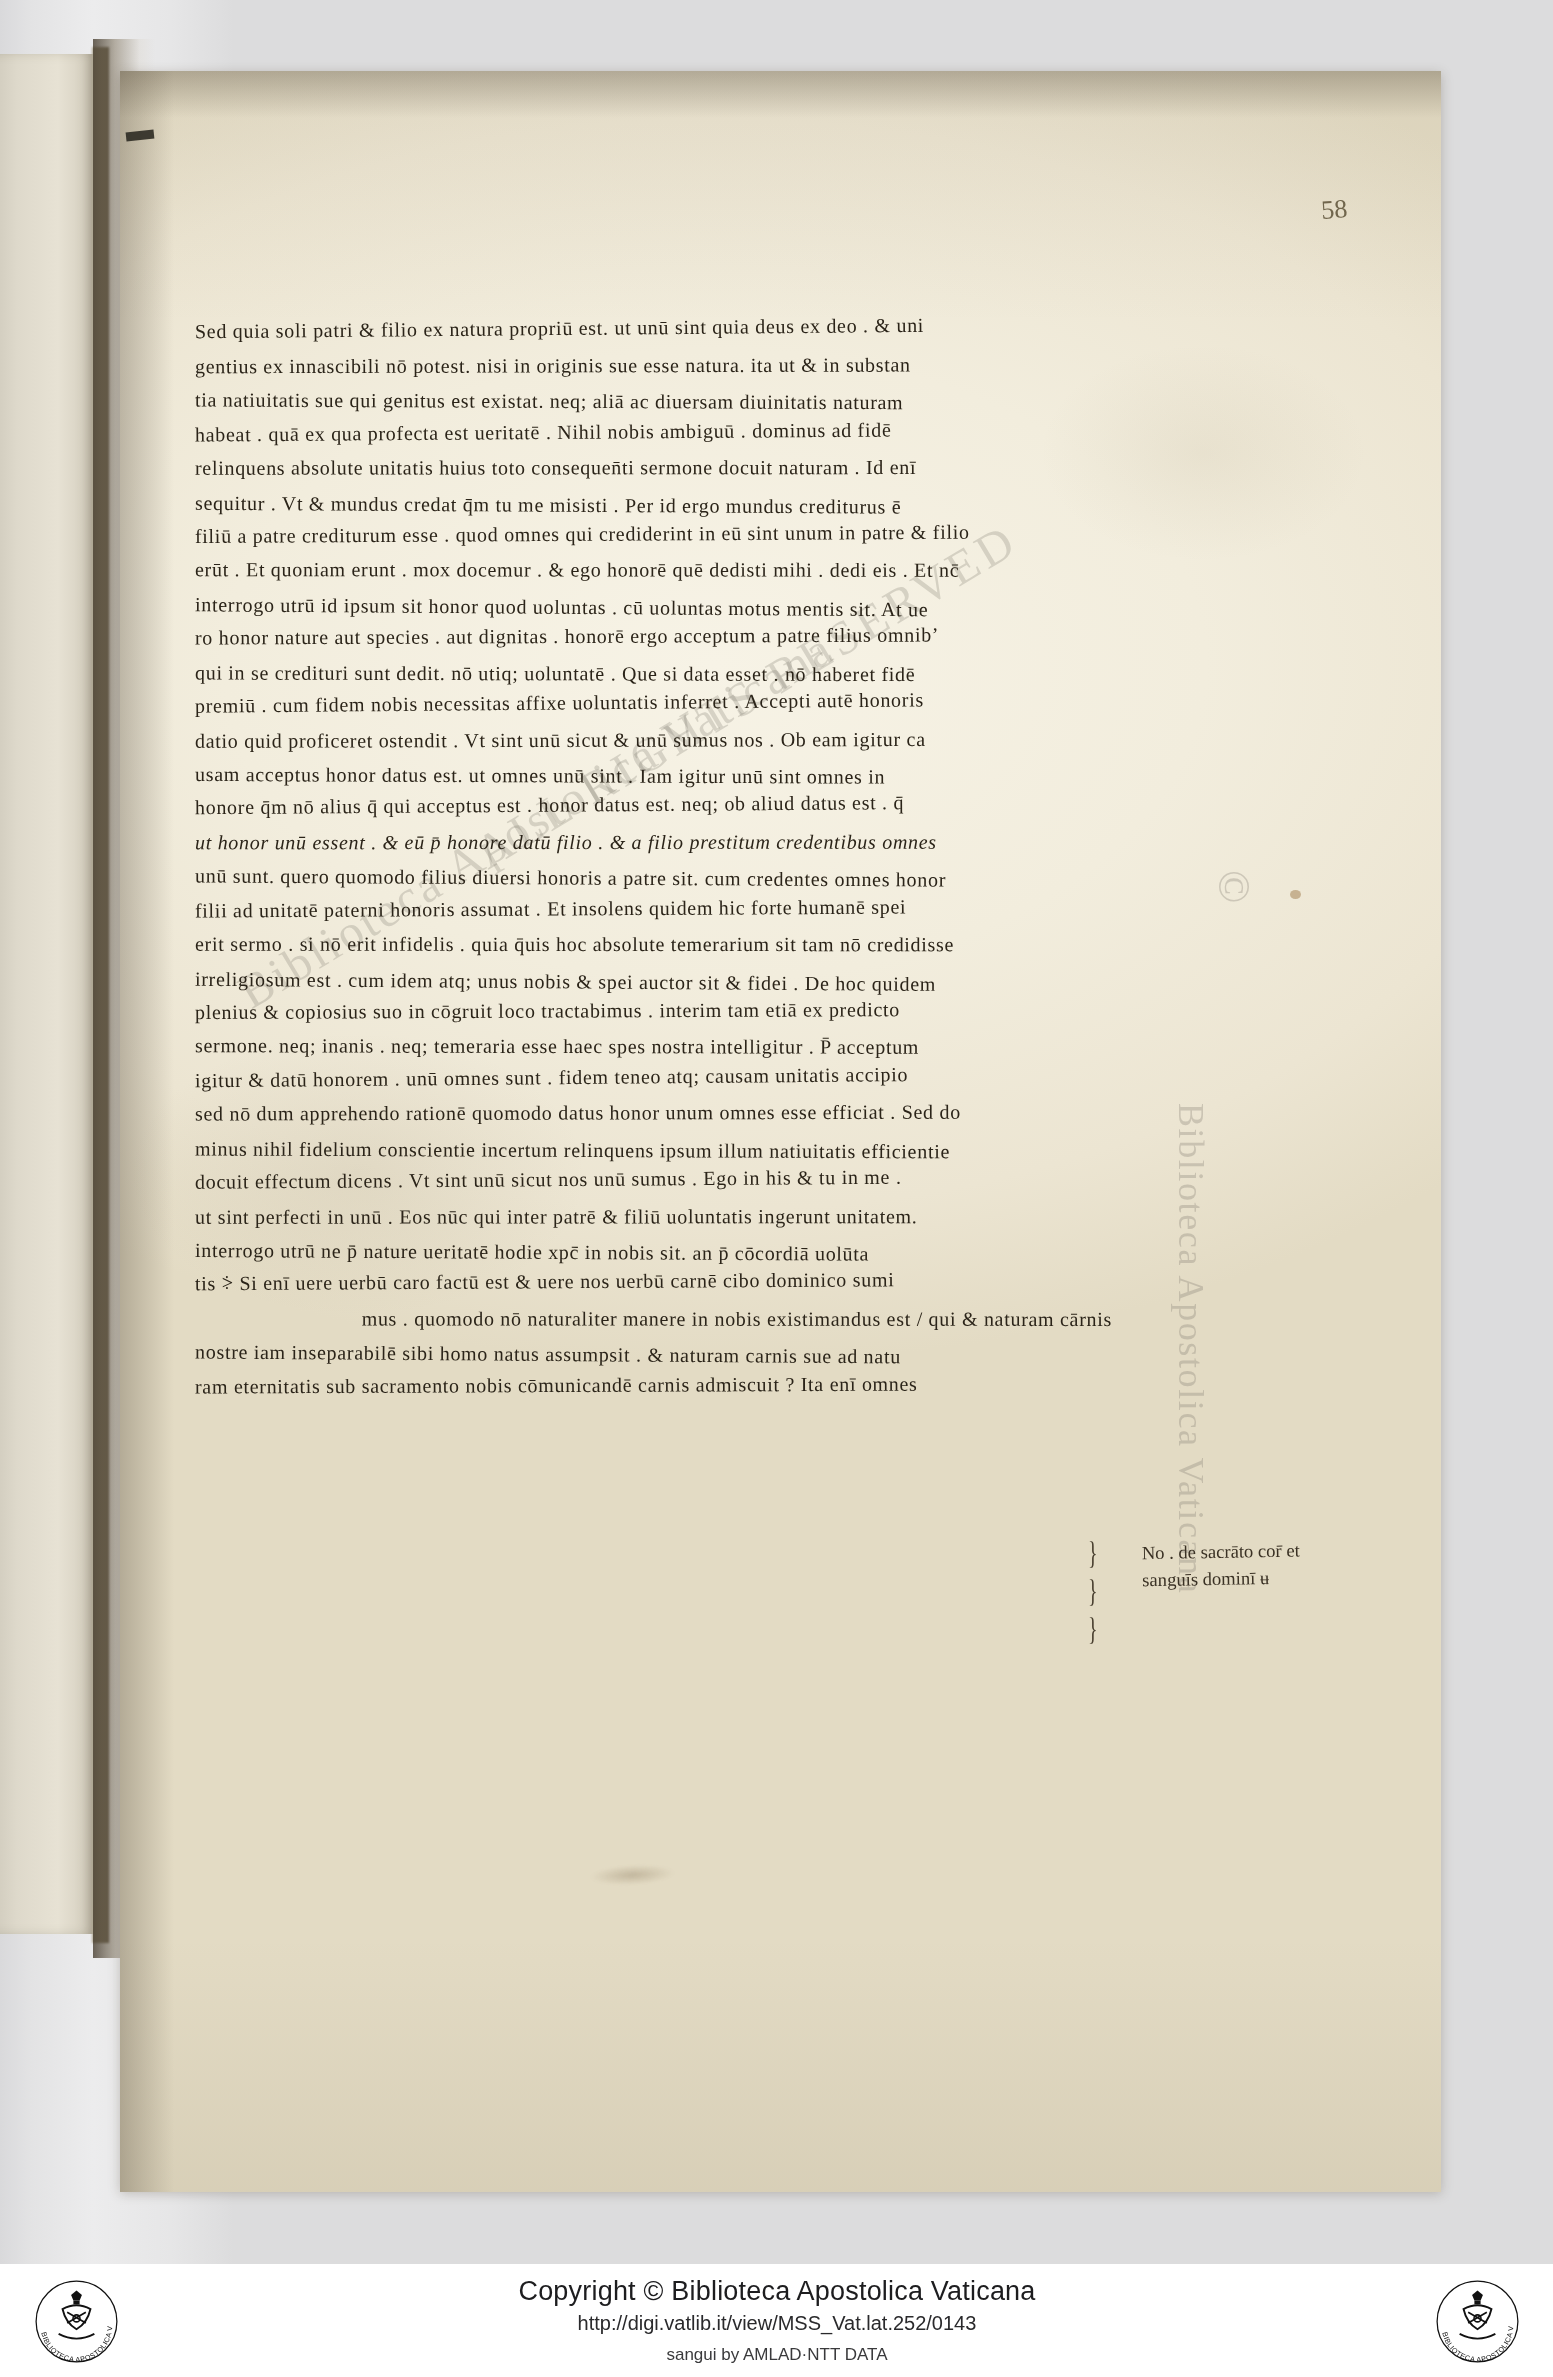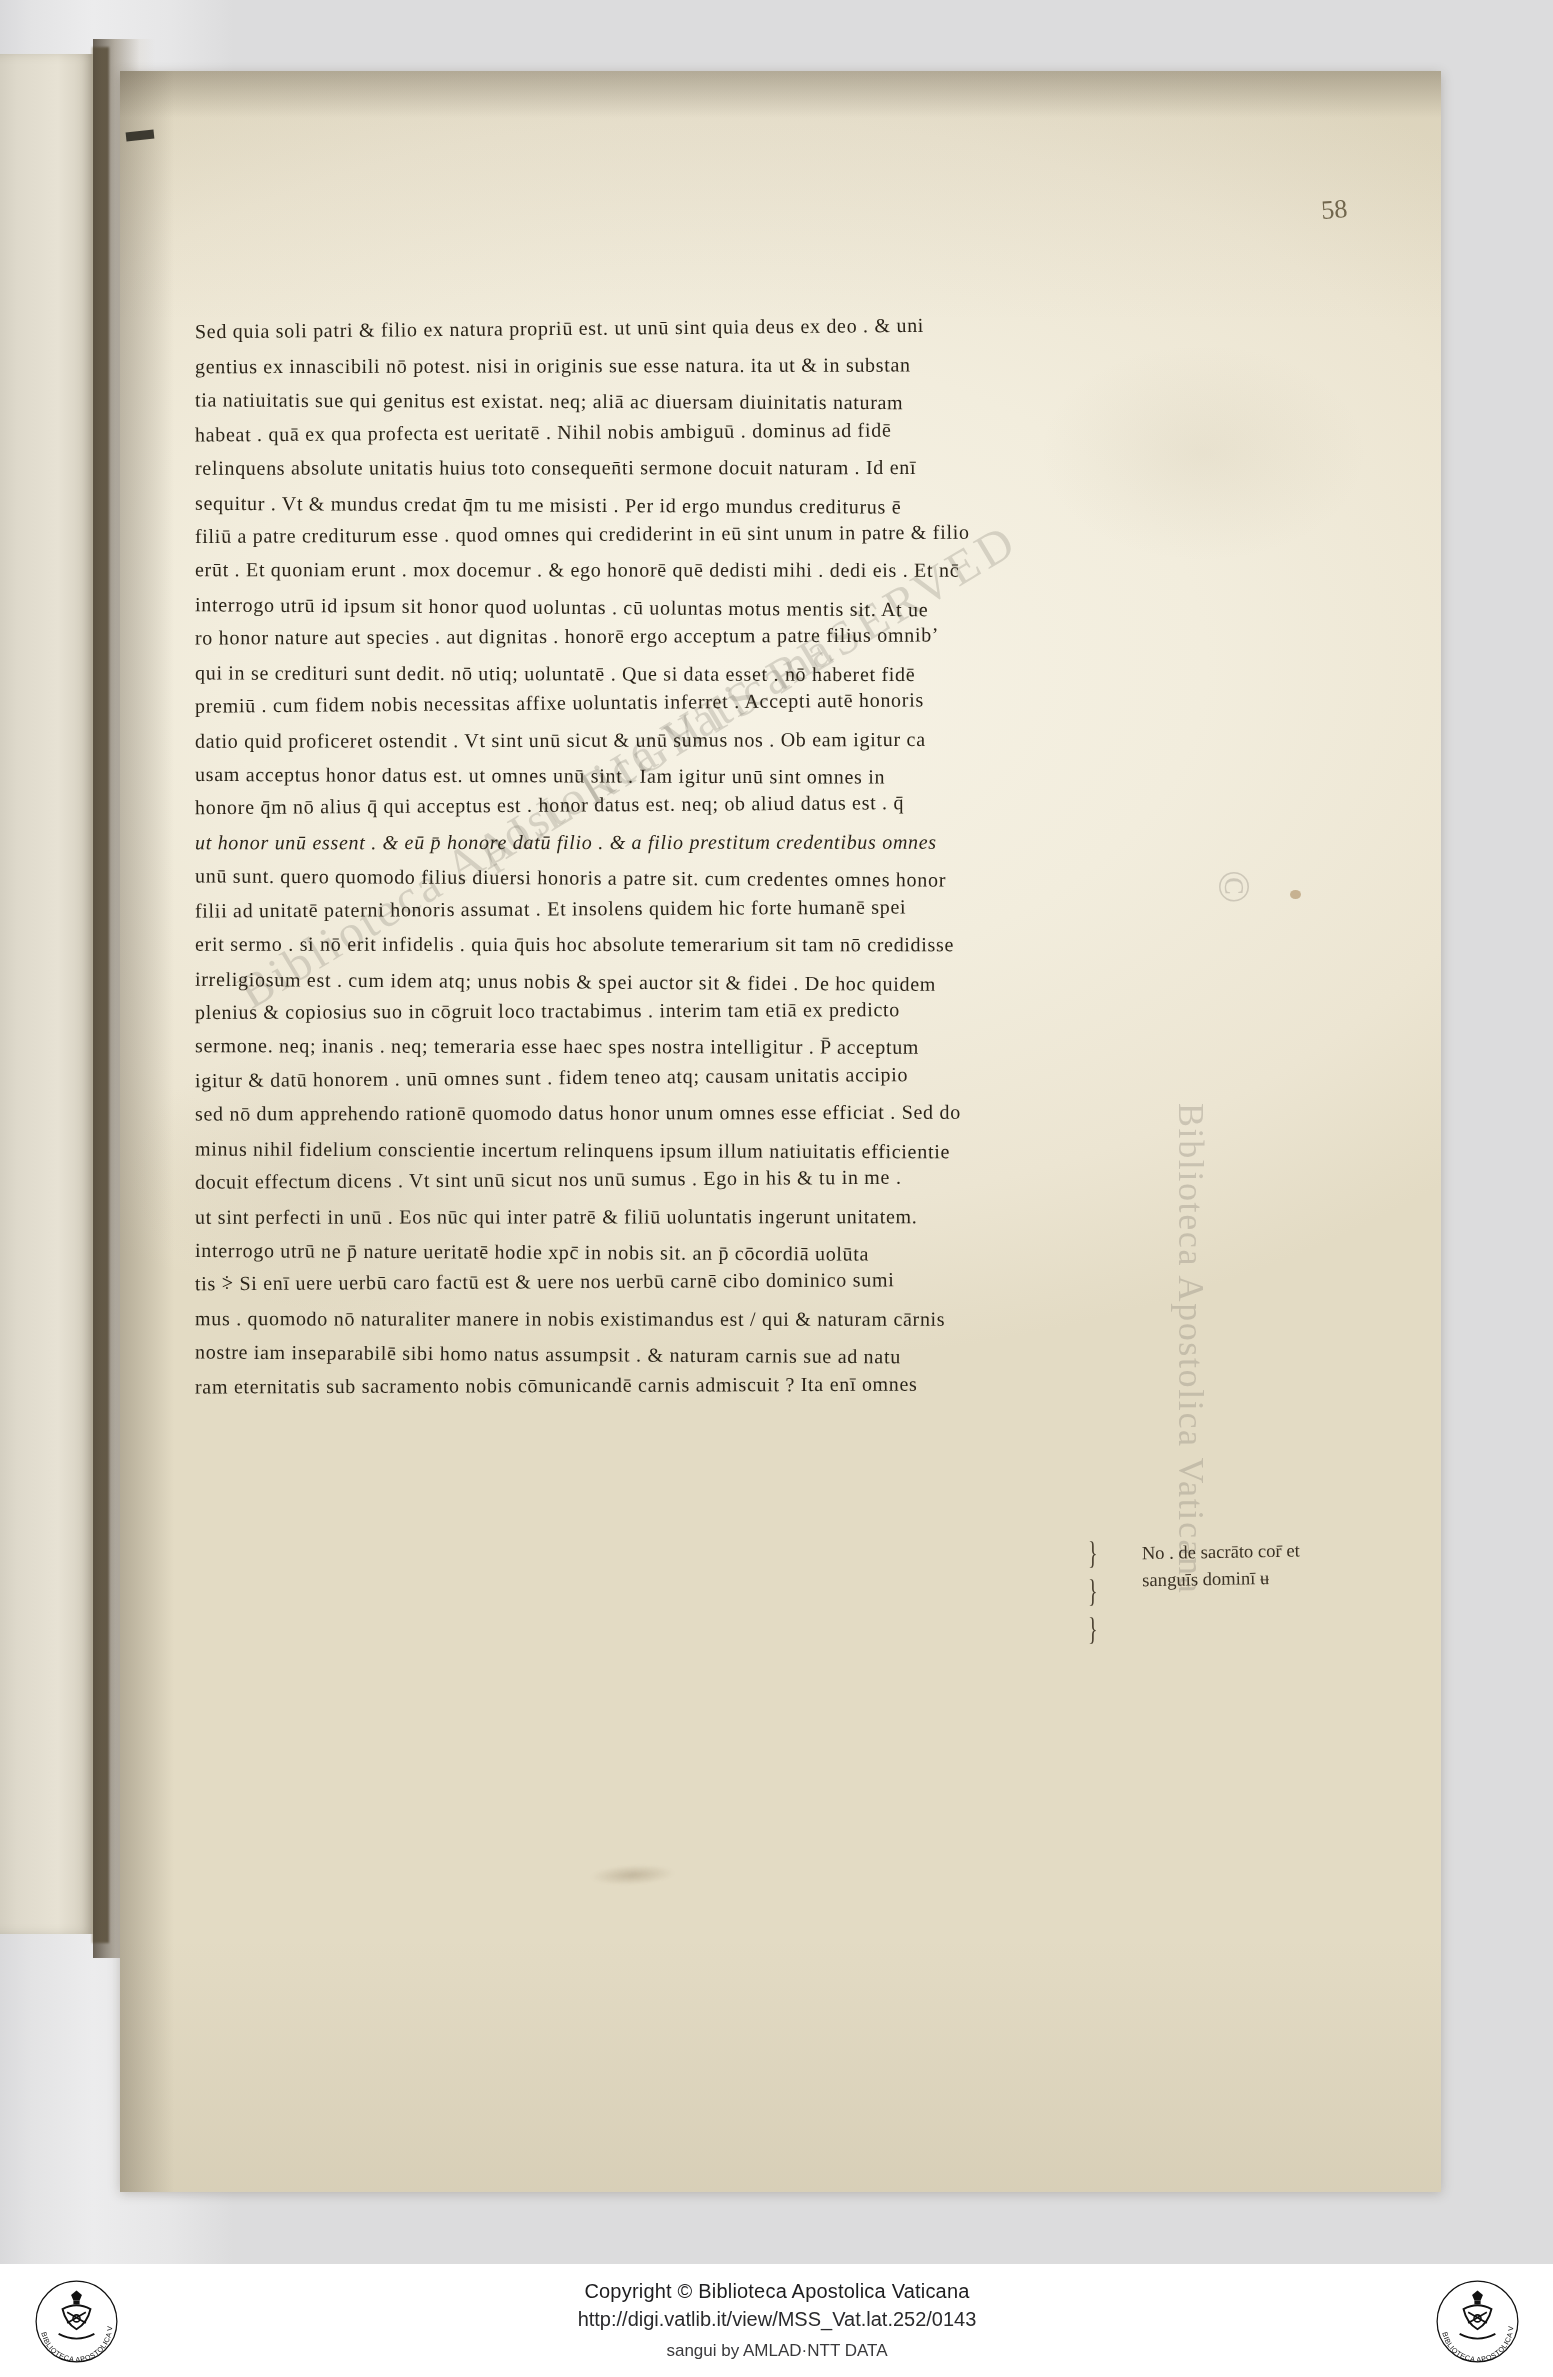--- a/index.html
+++ b/index.html
@@ -211,21 +211,21 @@
     background:#ffffff;
     display:flex;
     align-items:center;
     justify-content:center;
   }
   .footer-center{
     text-align:center;
     color:#1d1d1f;
   }
   .footer-title{
-    font-size:20px;
+    font-size:27px;
     letter-spacing:0.2px;
     margin-bottom:4.7px;
   }
   .footer-url{
     font-size:20px;
     color:#2a2a2c;
     margin-bottom:10px;
   }
   .footer-powered{
     font-size:17px;
@@ -289,21 +289,21 @@
     <div class="ms-line" style="transform: translateY(0.8px) rotate(0.4deg) scaleX(1);">irreligiosum est . cum idem atq; unus nobis &amp; spei auctor sit &amp; fidei . De hoc quidem</div>
     <div class="ms-line" style="transform: translateY(0px) rotate(-0.23deg) scaleX(1);">plenius &amp; copiosius suo in cōgruit loco tractabimus . interim tam etiā ex predicto</div>
     <div class="ms-line" style="transform: translateY(-0.8px) rotate(0.13deg) scaleX(1);">sermone. neq; inanis . neq; temeraria esse haec spes nostra intelligitur . P̄ acceptum</div>
     <div class="ms-line" style="transform: translateY(0.3px) rotate(-0.5deg) scaleX(1);">igitur &amp; datū honorem . unū omnes sunt . fidem teneo atq; causam unitatis accipio</div>
     <div class="ms-line" style="transform: translateY(-0.5px) rotate(-0.14deg) scaleX(1);">sed nō dum apprehendo rationē quomodo datus honor unum omnes esse efficiat . Sed do</div>
     <div class="ms-line" style="transform: translateY(0.5px) rotate(0.22deg) scaleX(1);">minus nihil fidelium conscientie incertum relinquens ipsum illum natiuitatis efficientie</div>
     <div class="ms-line" style="transform: translateY(-0.3px) rotate(-0.41deg) scaleX(1);">docuit effectum dicens . Vt sint unū sicut nos unū sumus . Ego in his &amp; tu in me .</div>
     <div class="ms-line" style="transform: translateY(0.8px) rotate(-0.05deg) scaleX(1);">ut sint perfecti in unū . Eos nūc qui inter patrē &amp; filiū uoluntatis ingerunt unitatem.</div>
     <div class="ms-line" style="transform: translateY(0px) rotate(0.31deg) scaleX(1);">interrogo utrū ne p̄ nature ueritatē hodie xpc̄ in nobis sit. an p̄ cōcordiā uolūta</div>
     <div class="ms-line" style="transform: translateY(-0.8px) rotate(-0.32deg) scaleX(1);">tis ⸖ Si enī uere uerbū caro factū est &amp; uere nos uerbū carnē cibo dominico sumi</div>
-    <div class="ms-line" style="transform: translateY(0.3px) rotate(0.04deg) scaleX(1);">mus . quomodo nō naturaliter manere in nobis existimandus est / qui &amp; naturam cārnis</div>
+    <div class="ms-line" style="transform: translateY(0.3px) rotate(0.04deg) scaleX(1); text-align: right;">mus . quomodo nō naturaliter manere in nobis existimandus est / qui &amp; naturam cārnis</div>
     <div class="ms-line" style="transform: translateY(-0.5px) rotate(0.4deg) scaleX(1);">nostre iam inseparabilē sibi homo natus assumpsit . &amp; naturam carnis sue ad natu</div>
     <div class="ms-line" style="transform: translateY(0.5px) rotate(-0.23deg) scaleX(1);">ram eternitatis sub sacramento nobis cōmunicandē carnis admiscuit ? Ita enī omnes</div>
   </div>
 
   <div class="brace">
     <div>}</div>
       <div>}</div>
       <div>}</div>
   </div>
 

